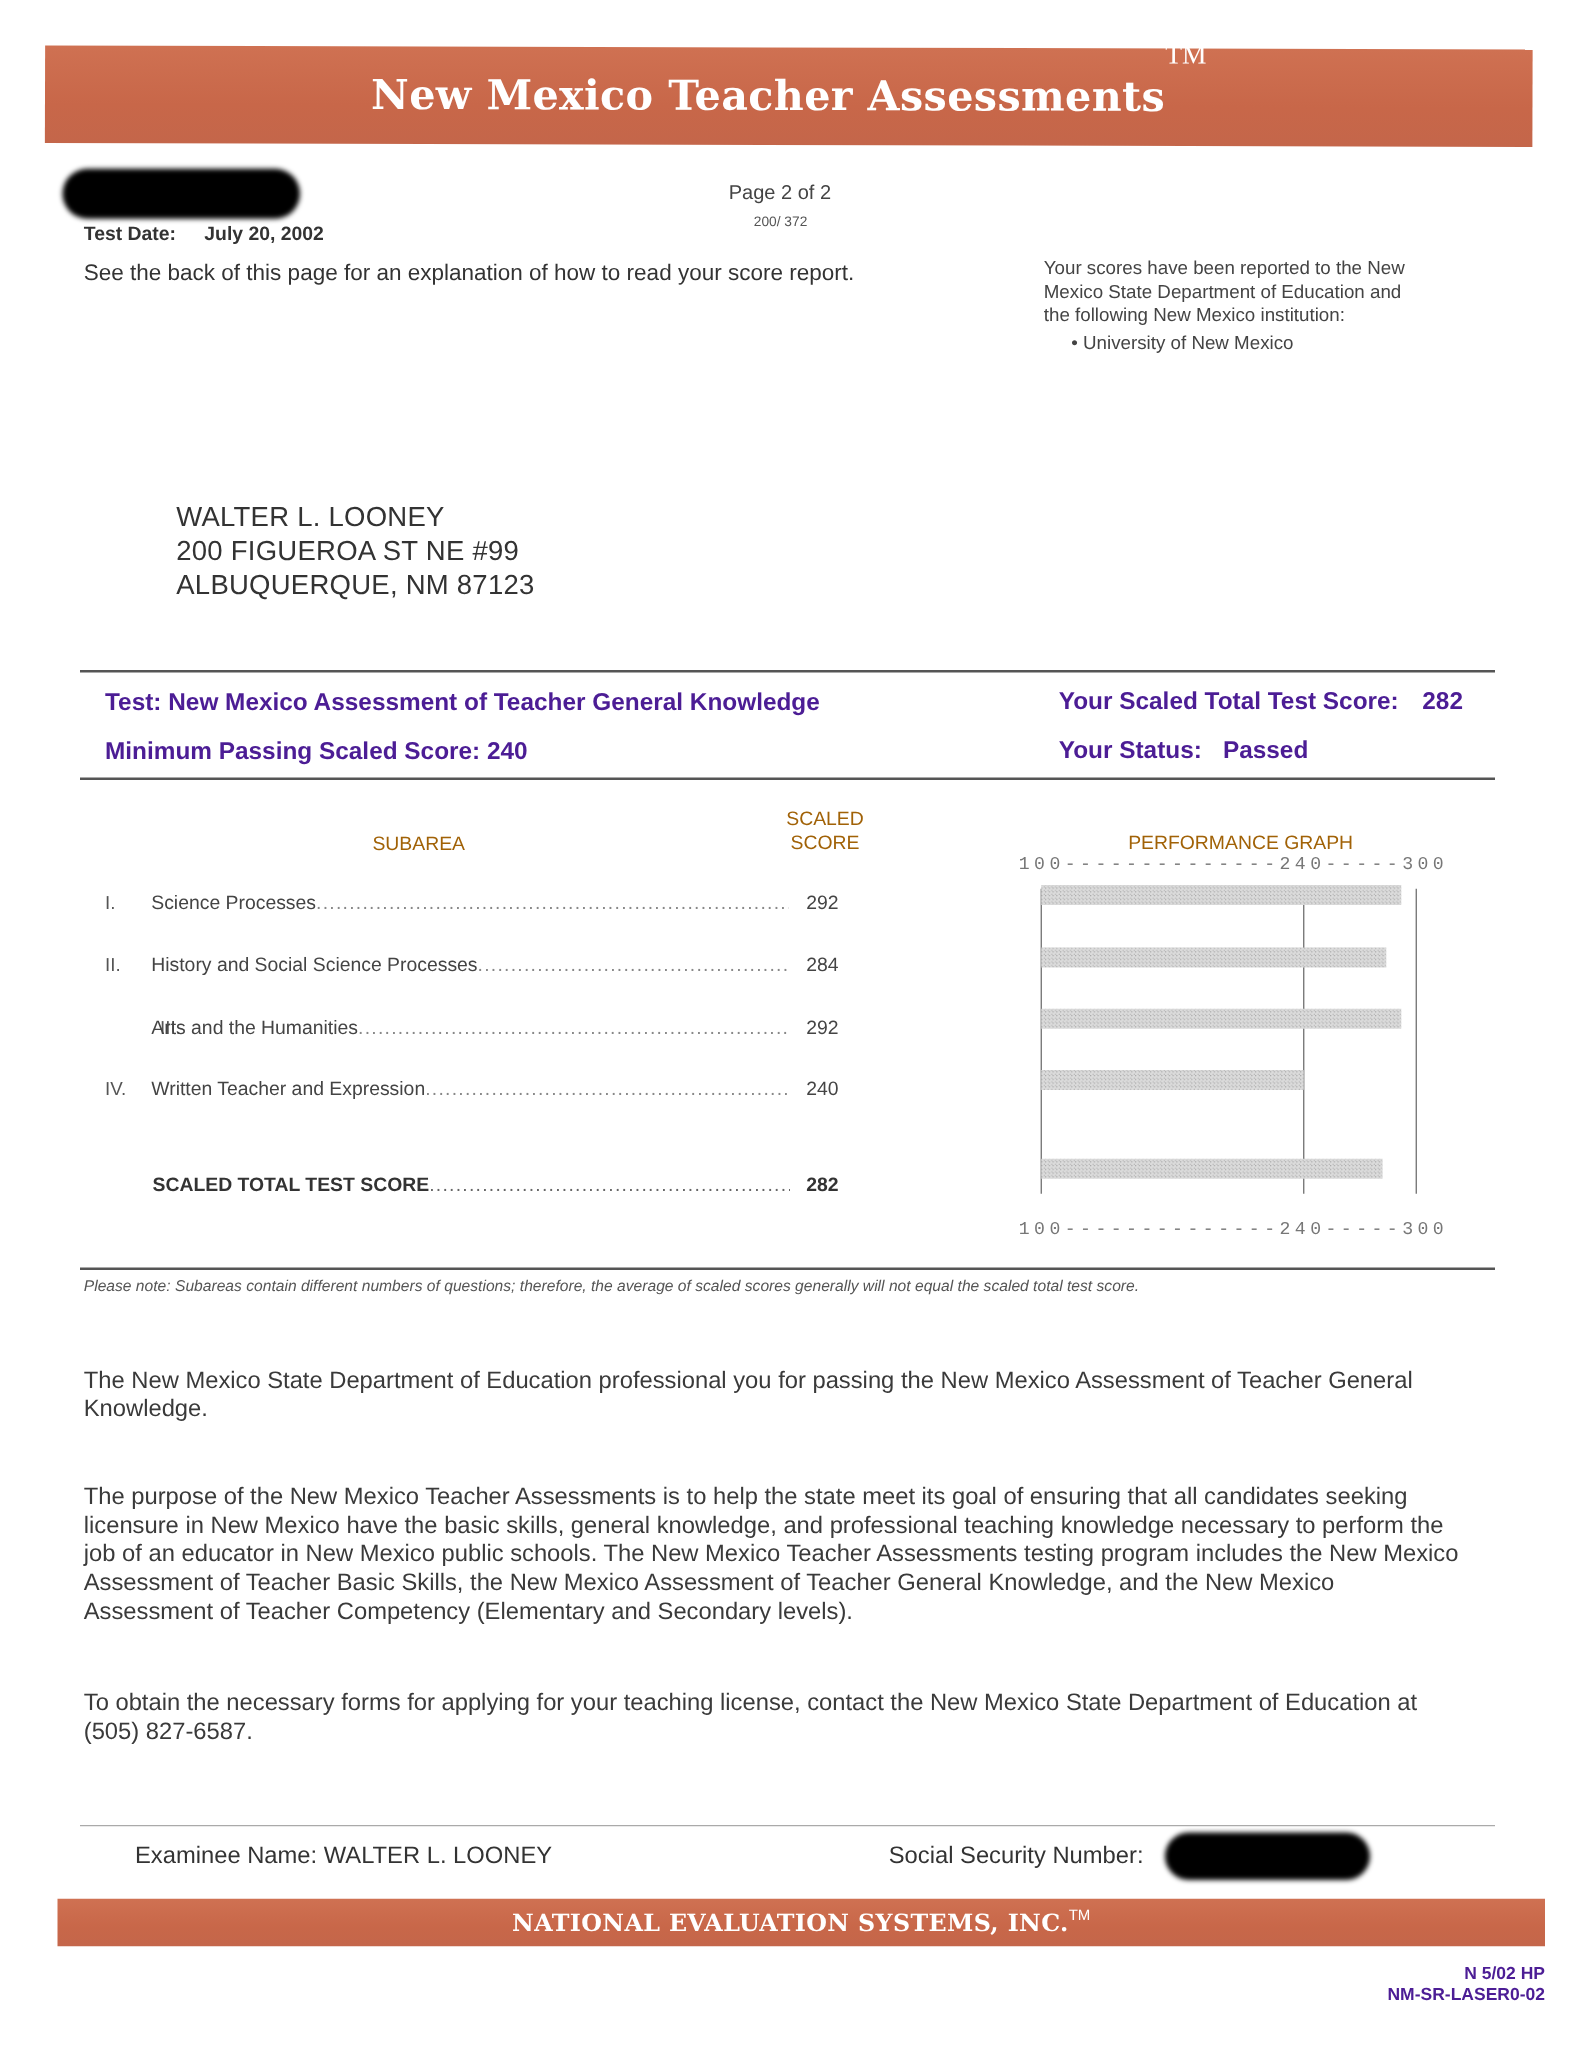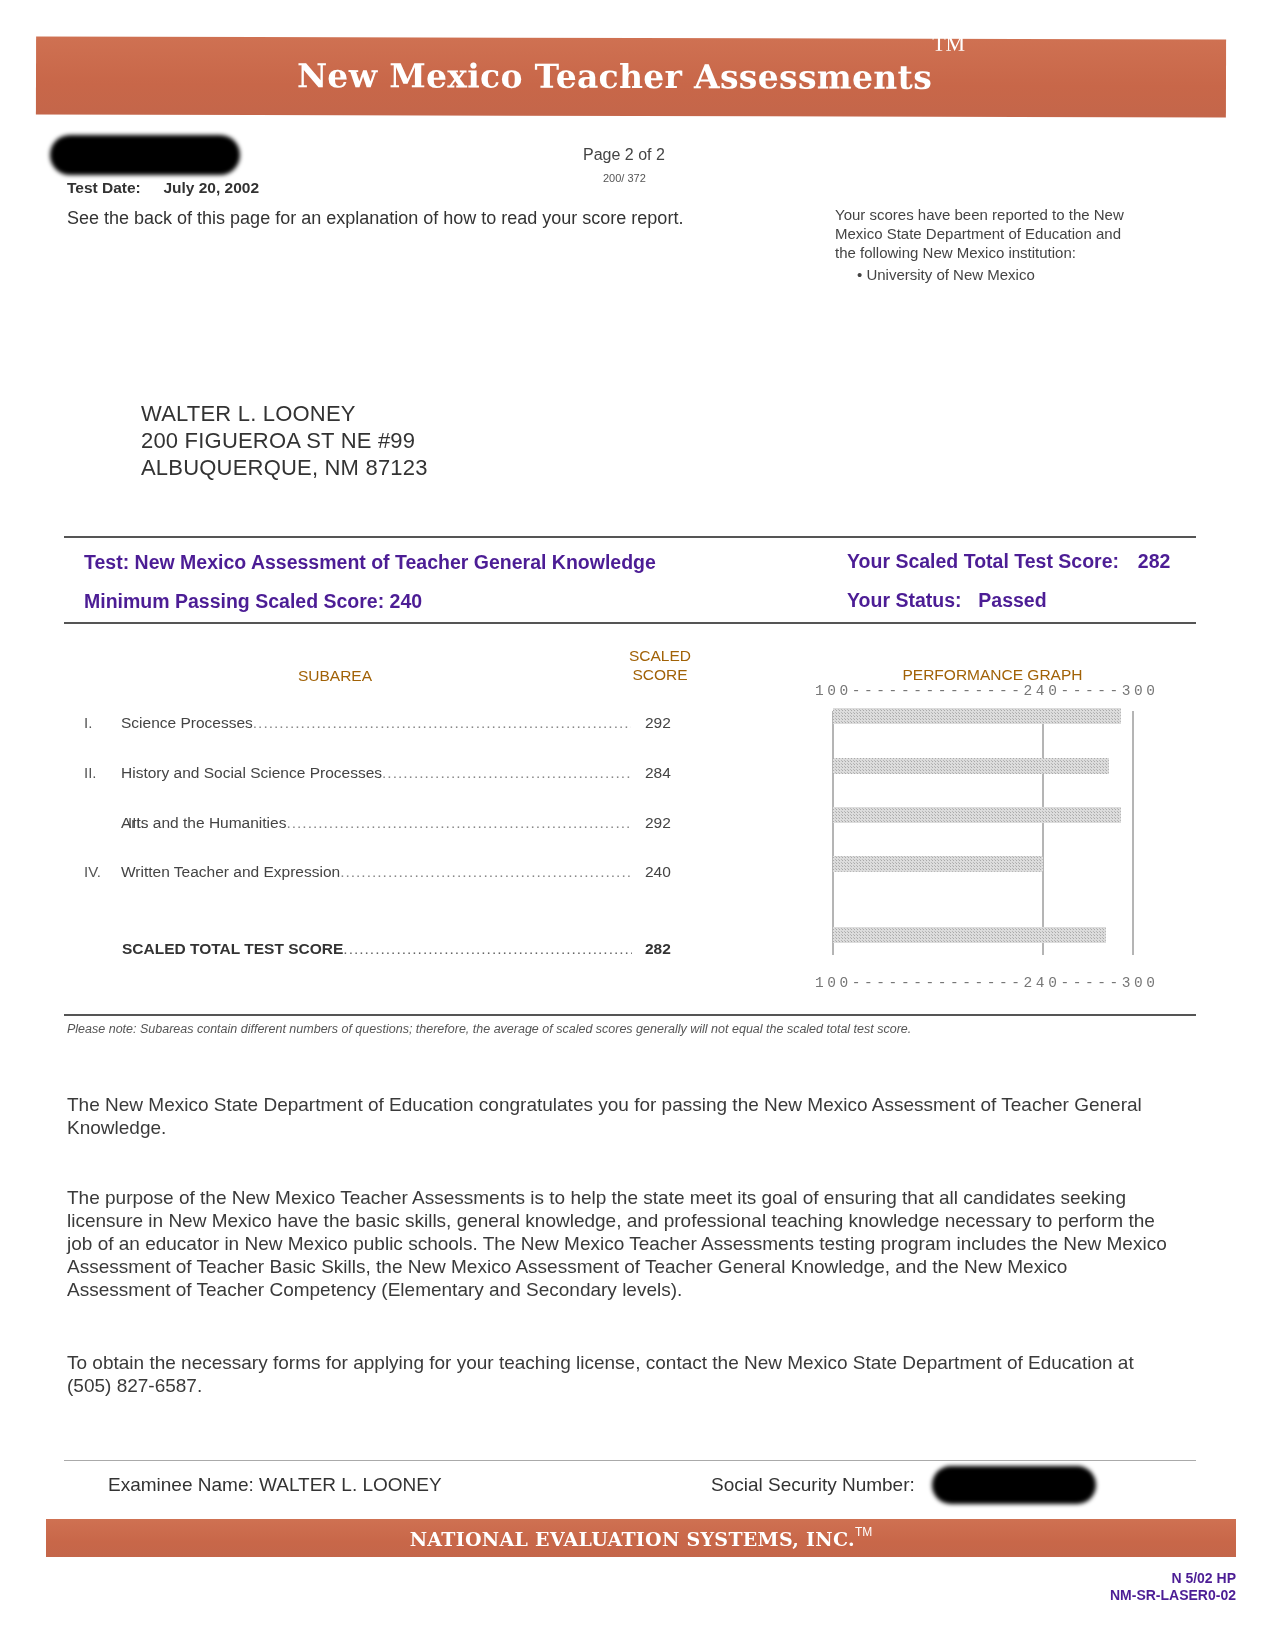--- a/index.html
+++ b/index.html
@@ -128,21 +128,21 @@
     <rect x="18" y="25" width="288" height="16" fill="url(#dots)"></rect>
     <rect x="18" y="75" width="276" height="16" fill="url(#dots)"></rect>
     <rect x="18" y="124" width="288" height="16" fill="url(#dots)"></rect>
     <rect x="18" y="173" width="210" height="16" fill="url(#dots)"></rect>
     <rect x="18" y="244" width="273" height="16" fill="url(#dots)"></rect>
   </svg>
 
 <div class="abs rule" style="left:64px;top:1014px;width:1132px;"></div>
 <div class="abs note" style="left:67px;top:1022px;">Please note:  Subareas contain different numbers of questions; therefore, the average of scaled scores generally will not equal the scaled total test score.</div>
 
-<div class="abs para" style="left:67px;top:1093px;">The New Mexico State Department of Education congratulates you for passing the New Mexico Assessment of Teacher General Knowledge.</div>
+<div class="abs para" style="left:67px;top:1093px;">The New Mexico State Department of Education professional you for passing the New Mexico Assessment of Teacher General Knowledge.</div>
 <div class="abs para" style="left:67px;top:1186px;">The purpose of the New Mexico Teacher Assessments is to help the state meet its goal of ensuring that all candidates seeking licensure in New Mexico have the basic skills, general knowledge, and professional teaching knowledge necessary to perform the job of an educator in New Mexico public schools.  The New Mexico Teacher Assessments testing program includes the New Mexico Assessment of Teacher Basic Skills, the New Mexico Assessment of Teacher General Knowledge, and the New Mexico Assessment of Teacher Competency (Elementary and Secondary levels).</div>
 <div class="abs para" style="left:67px;top:1351px;">To obtain the necessary forms for applying for your teaching license, contact the New Mexico State Department of Education at (505) 827-6587.</div>
 
 <div class="abs" style="left:64px;top:1460px;width:1132px;height:1px;background:#aaa;"></div>
 <div class="abs" style="left:108px;top:1474px;font-size:19px;color:#333;">
   <span>Examinee Name:</span>
   <span>WALTER L. LOONEY</span>
 </div>
 <div class="abs" style="left:711px;top:1474px;font-size:19px;color:#333;">
   <span>Social Security Number:</span>

